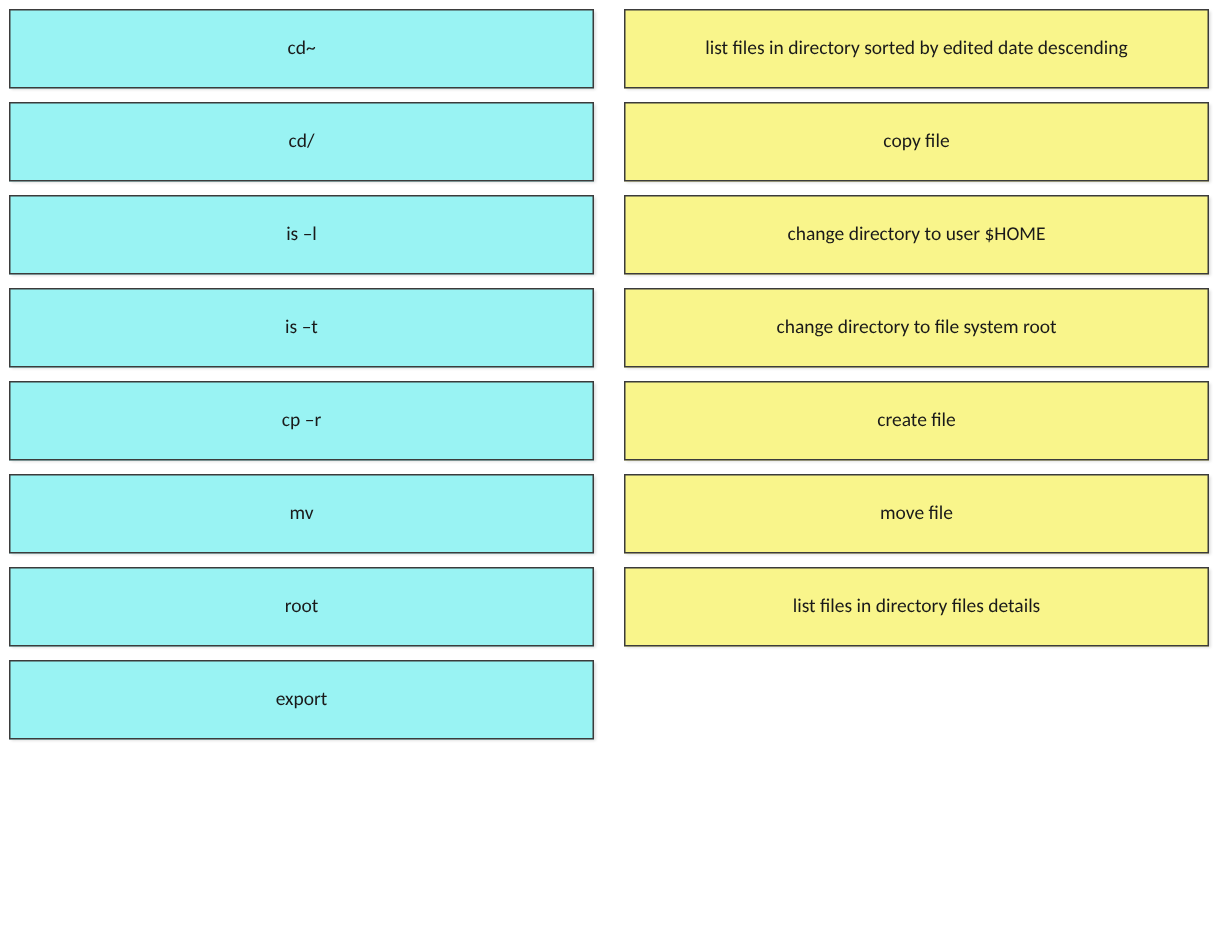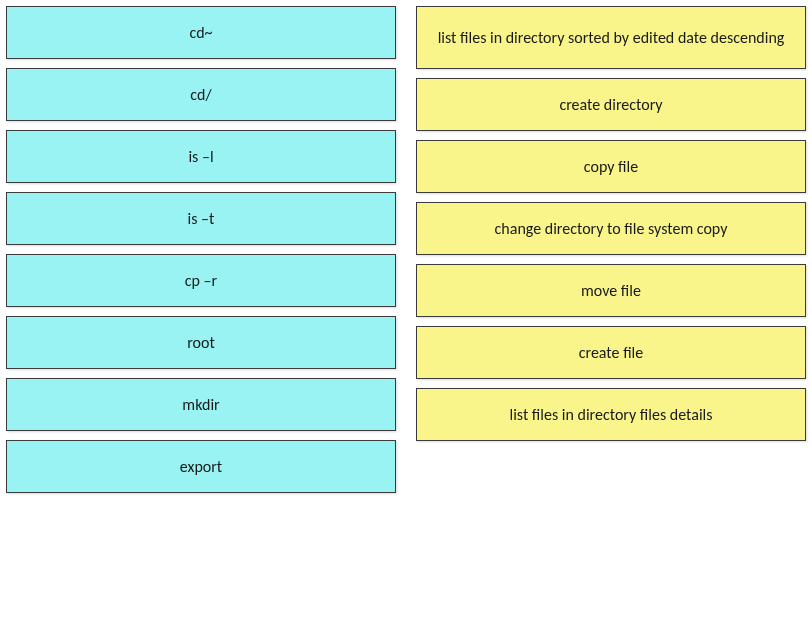--- a/index.html
+++ b/index.html
@@ -19,53 +19,53 @@
       gap: 9px;
       flex: 1;
     }
     .card {
       border: 1px solid #3b3b3b;
       height: 53px;
       display: flex;
       align-items: center;
       justify-content: center;
       text-align: center;
-      font-size: 16px;
+      font-size: 13px;
       line-height: 1.2;
       padding: 0 8px;
       box-shadow: 1px 1px 2px rgba(0,0,0,0.15);
     }
     .card-left {
       background: #99f3f3;
       color: #1a1a1a;
     }
     .card-right {
       background: #f9f58b;
       color: #1a1a1a;
     }
     .card.tall {
-      height: 63px;
+      height: 53px;
     }
   </style>
 </head>
 <body>
 
 <div class="match-container">
   <div class="col">
     <div class="card card-left">cd~</div>
     <div class="card card-left">cd/</div>
     <div class="card card-left">is –l</div>
     <div class="card card-left">is –t</div>
     <div class="card card-left">cp –r</div>
+    <div class="card card-left">mv</div>
     <div class="card card-left">root</div>
-    <div class="card card-left">mkdir</div>
     <div class="card card-left">export</div>
   </div>
   <div class="col">
     <div class="card card-right tall">list files in directory sorted by edited date descending</div>
-    <div class="card card-right">create directory</div>
     <div class="card card-right">copy file</div>
-    <div class="card card-right">change directory to file system copy</div>
+    <div class="card card-right">change directory to user $HOME</div>
+    <div class="card card-right">change directory to file system root</div>
+    <div class="card card-right">create file</div>
     <div class="card card-right">move file</div>
-    <div class="card card-right">create file</div>
     <div class="card card-right">list files in directory files details</div>
   </div>
 </div>
 
 </body></html>

